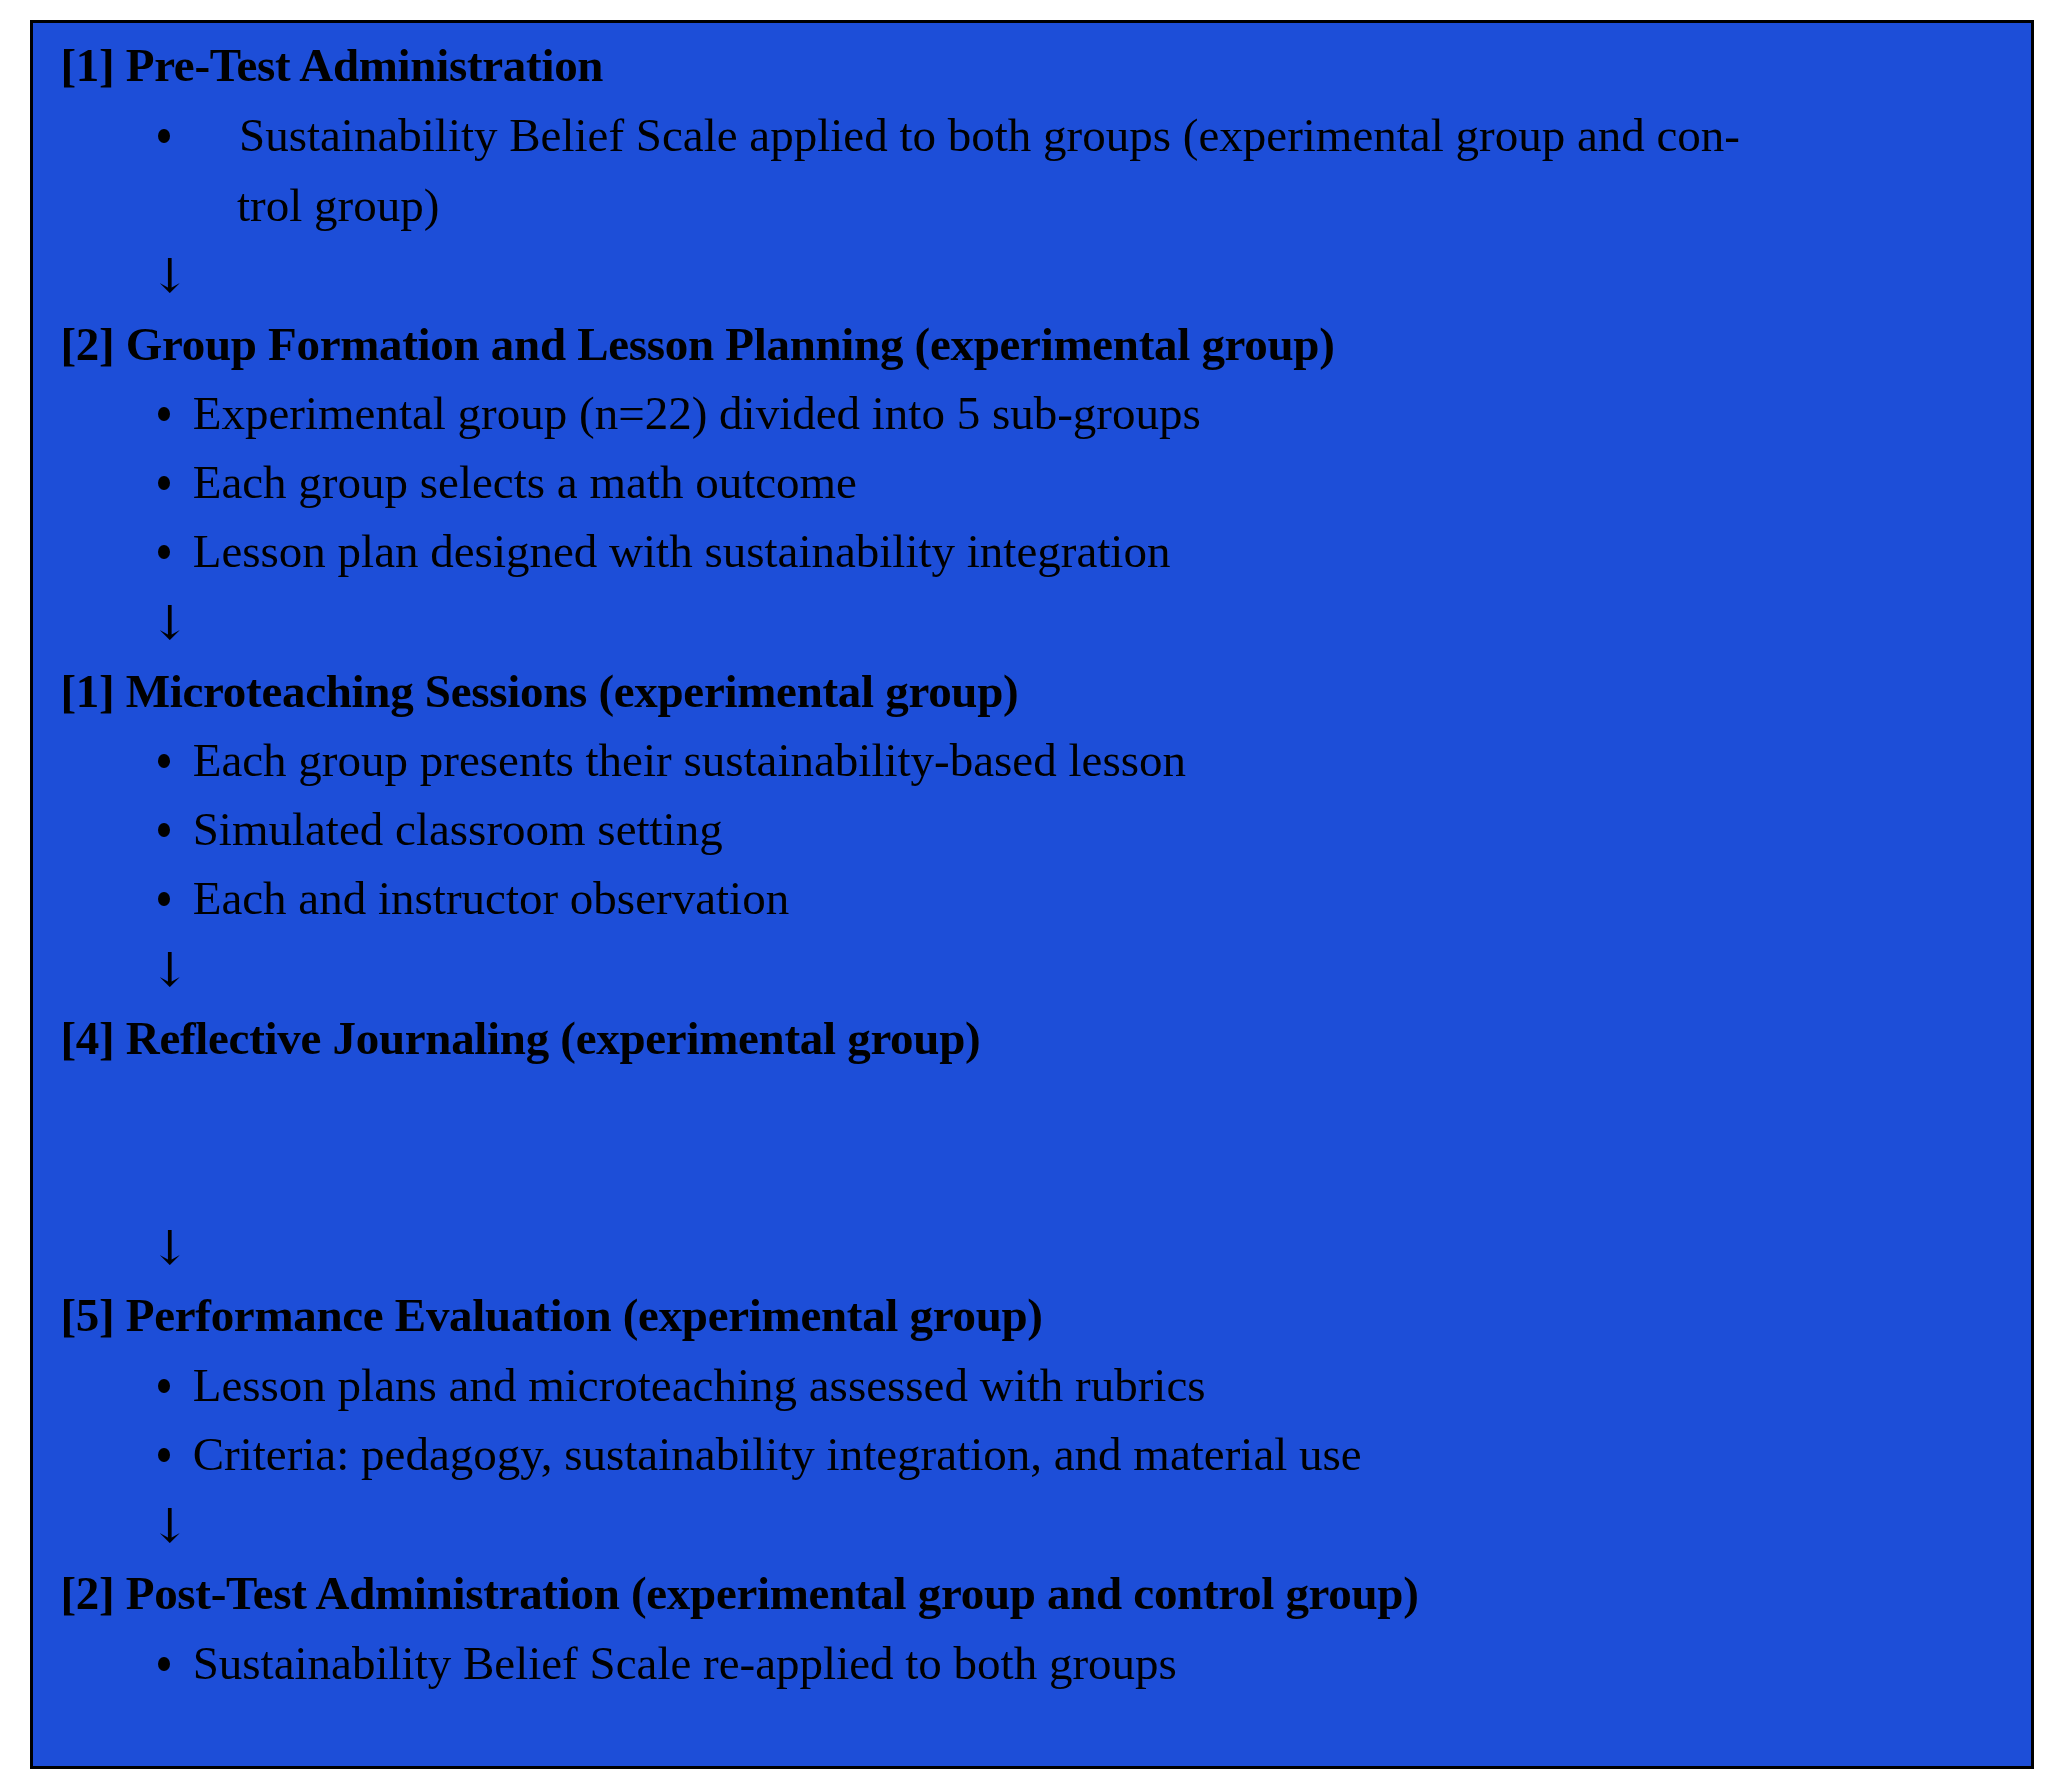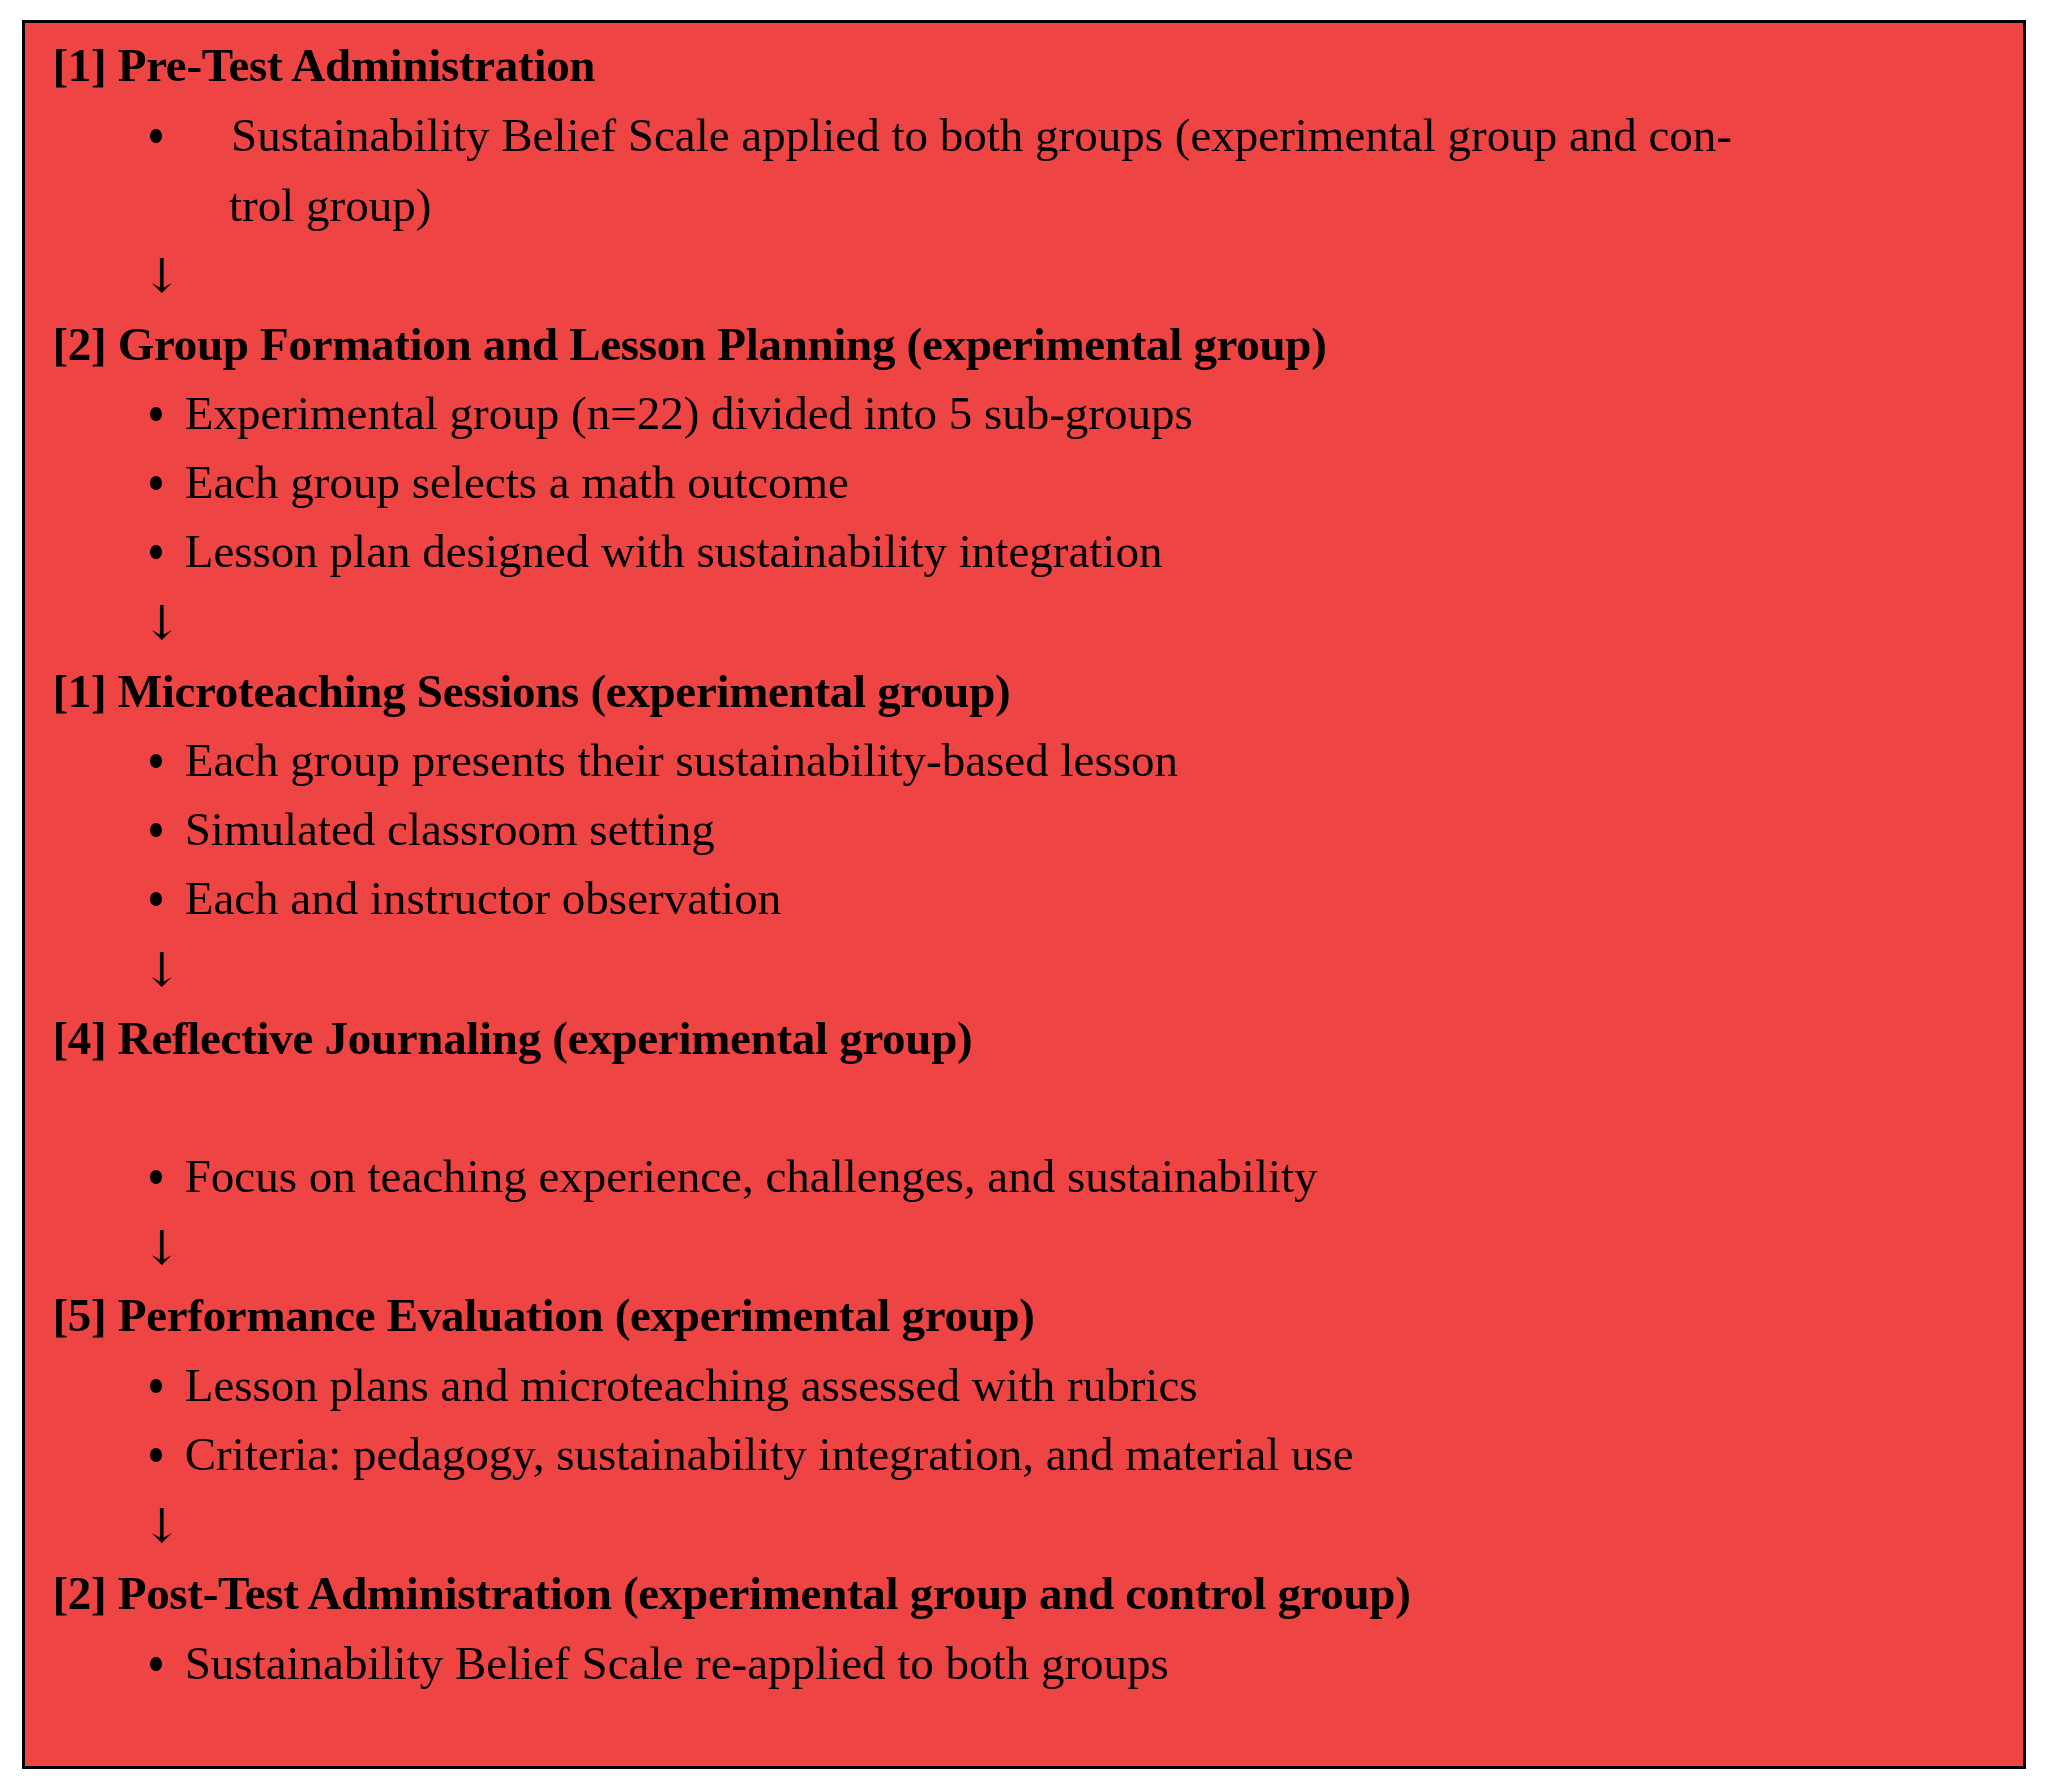--- a/index.html
+++ b/index.html
@@ -10,26 +10,26 @@
     body {
       width: 2046px;
       height: 1789px;
       position: relative;
       overflow: hidden;
       font-family: "Liberation Serif", "DejaVu Serif", serif;
       color: #000000;
     }
     .frame {
       position: absolute;
-      left: 22px;
+      left: 30px;
       top: 19.7px;
       width: 1998px;
       height: 1743px;
       border: 3px solid #000000;
-      background: #ef4444;
+      background: #1d4ed8;
     }
     .line {
       position: absolute;
       left: 0;
       height: 70px;
       line-height: 70px;
       white-space: nowrap;
       font-size: 47px;
     }
     .heading {
@@ -93,23 +93,20 @@
   </div>
   <div class="line bullet-row" style="top:771px">
     <span class="bullet-dot"></span><span>Simulated classroom setting</span>
   </div>
   <div class="line bullet-row" style="top:840px">
     <span class="bullet-dot"></span><span>Each and instructor observation</span>
   </div>
   <div class="line arrow" style="top:912px">↓</div>
 
   <div class="line heading" style="top:980px">[4] Reflective Journaling (experimental group)</div>
-  <div class="line bullet-row" style="top:1118px">
-    <span class="bullet-dot"></span><span>Focus on teaching experience, challenges, and sustainability</span>
-  </div>
   <div class="line arrow" style="top:1190px">↓</div>
 
   <div class="line heading" style="top:1257px">[5] Performance Evaluation (experimental group)</div>
   <div class="line bullet-row" style="top:1327px">
     <span class="bullet-dot"></span><span>Lesson plans and microteaching assessed with rubrics</span>
   </div>
   <div class="line bullet-row" style="top:1396px">
     <span class="bullet-dot"></span><span>Criteria: pedagogy, sustainability integration, and material use</span>
   </div>
   <div class="line arrow" style="top:1468px">↓</div>

